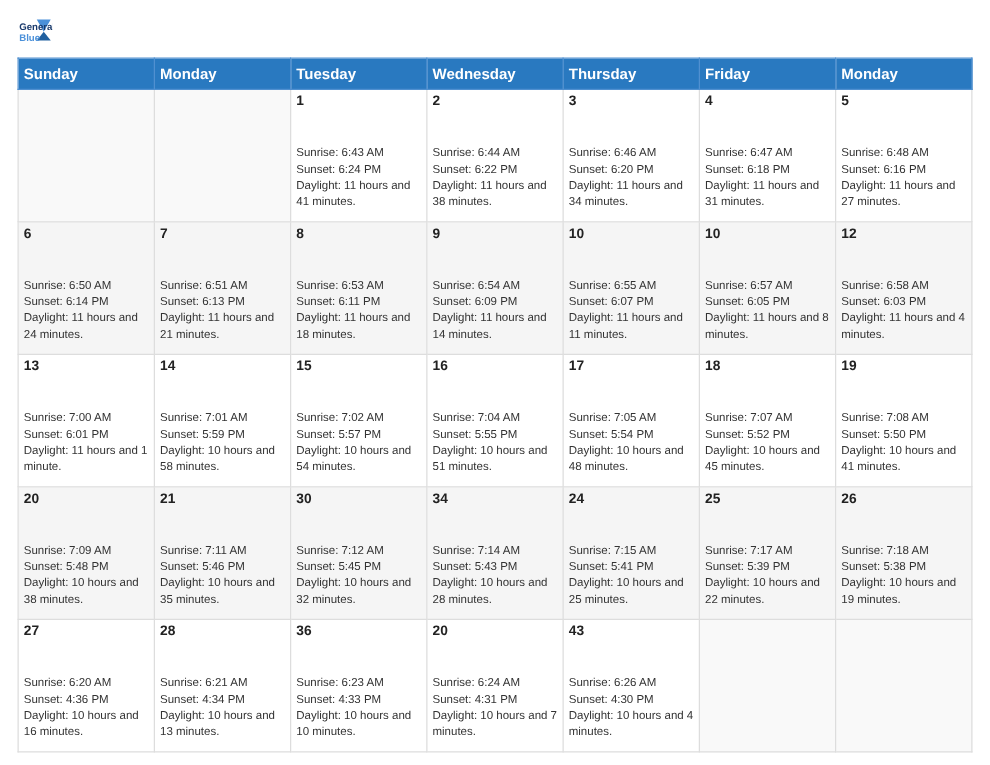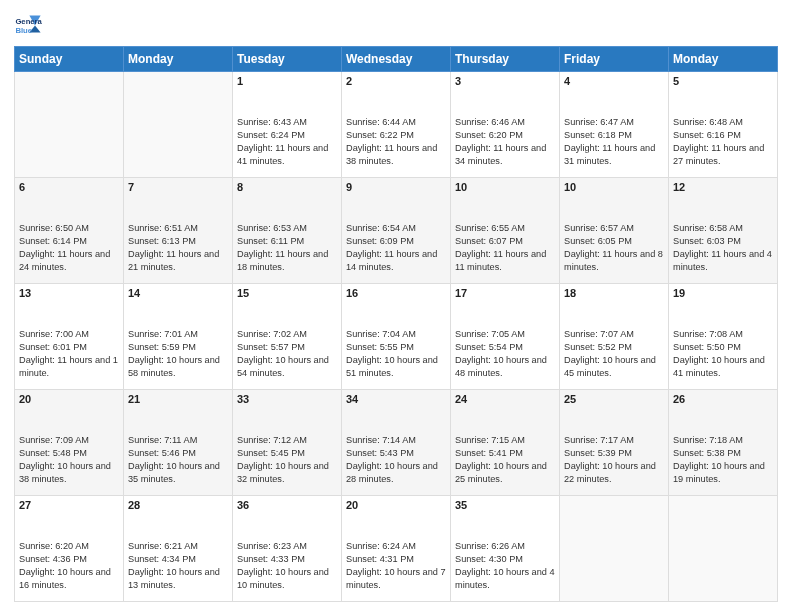--- a/index.html
+++ b/index.html
@@ -210,21 +210,21 @@
         <tr class="row-alt">
           <td>
             <span class="day-number">20</span>
             <div class="day-info">Sunrise: 7:09 AM<br>Sunset: 5:48 PM<br>Daylight: 10 hours and 38 minutes.</div>
           </td>
           <td>
             <span class="day-number">21</span>
             <div class="day-info">Sunrise: 7:11 AM<br>Sunset: 5:46 PM<br>Daylight: 10 hours and 35 minutes.</div>
           </td>
           <td>
-            <span class="day-number">33</span>
+            <span class="day-number">30</span>
             <div class="day-info">Sunrise: 7:12 AM<br>Sunset: 5:45 PM<br>Daylight: 10 hours and 32 minutes.</div>
           </td>
           <td>
             <span class="day-number">34</span>
             <div class="day-info">Sunrise: 7:14 AM<br>Sunset: 5:43 PM<br>Daylight: 10 hours and 28 minutes.</div>
           </td>
           <td>
             <span class="day-number">24</span>
             <div class="day-info">Sunrise: 7:15 AM<br>Sunset: 5:41 PM<br>Daylight: 10 hours and 25 minutes.</div>
           </td>
@@ -248,21 +248,21 @@
           </td>
           <td>
             <span class="day-number">36</span>
             <div class="day-info">Sunrise: 6:23 AM<br>Sunset: 4:33 PM<br>Daylight: 10 hours and 10 minutes.</div>
           </td>
           <td>
             <span class="day-number">20</span>
             <div class="day-info">Sunrise: 6:24 AM<br>Sunset: 4:31 PM<br>Daylight: 10 hours and 7 minutes.</div>
           </td>
           <td>
-            <span class="day-number">35</span>
+            <span class="day-number">43</span>
             <div class="day-info">Sunrise: 6:26 AM<br>Sunset: 4:30 PM<br>Daylight: 10 hours and 4 minutes.</div>
           </td>
           <td class="empty"></td>
           <td class="empty"></td>
         </tr>
       </tbody>
   </table>
 </div>
 
 </body></html>

